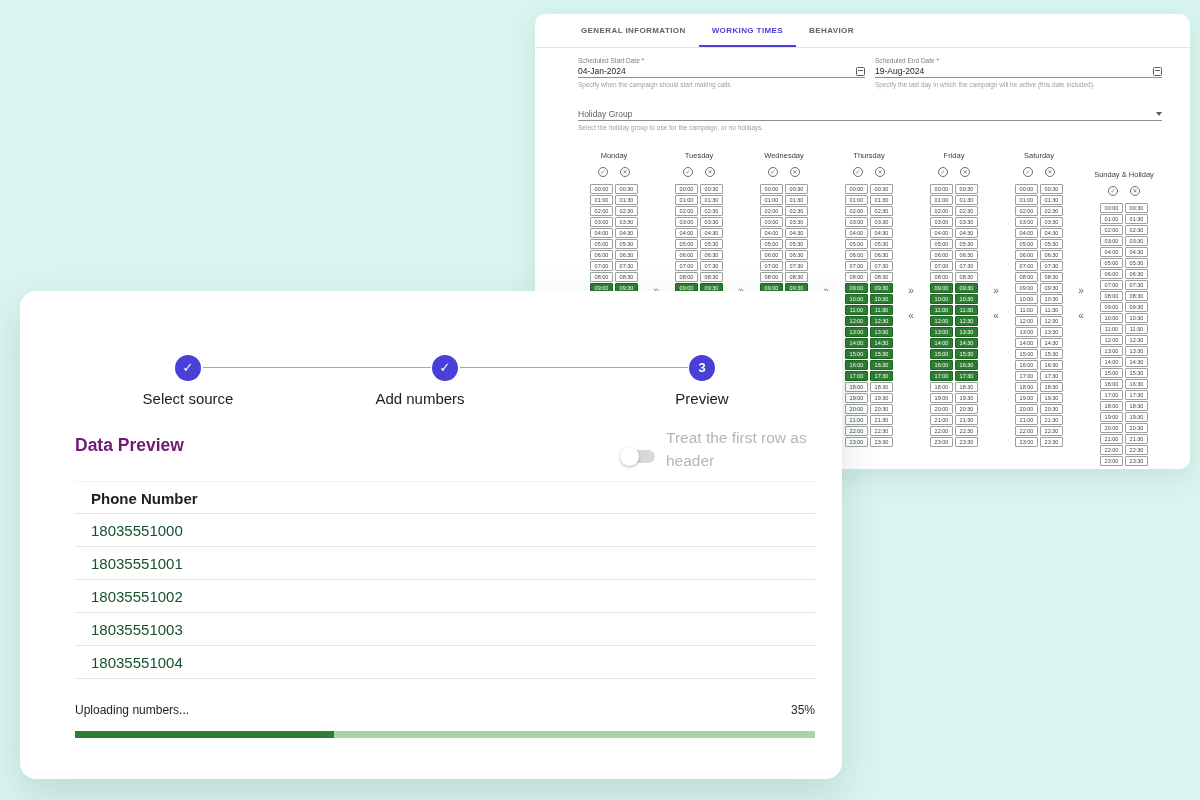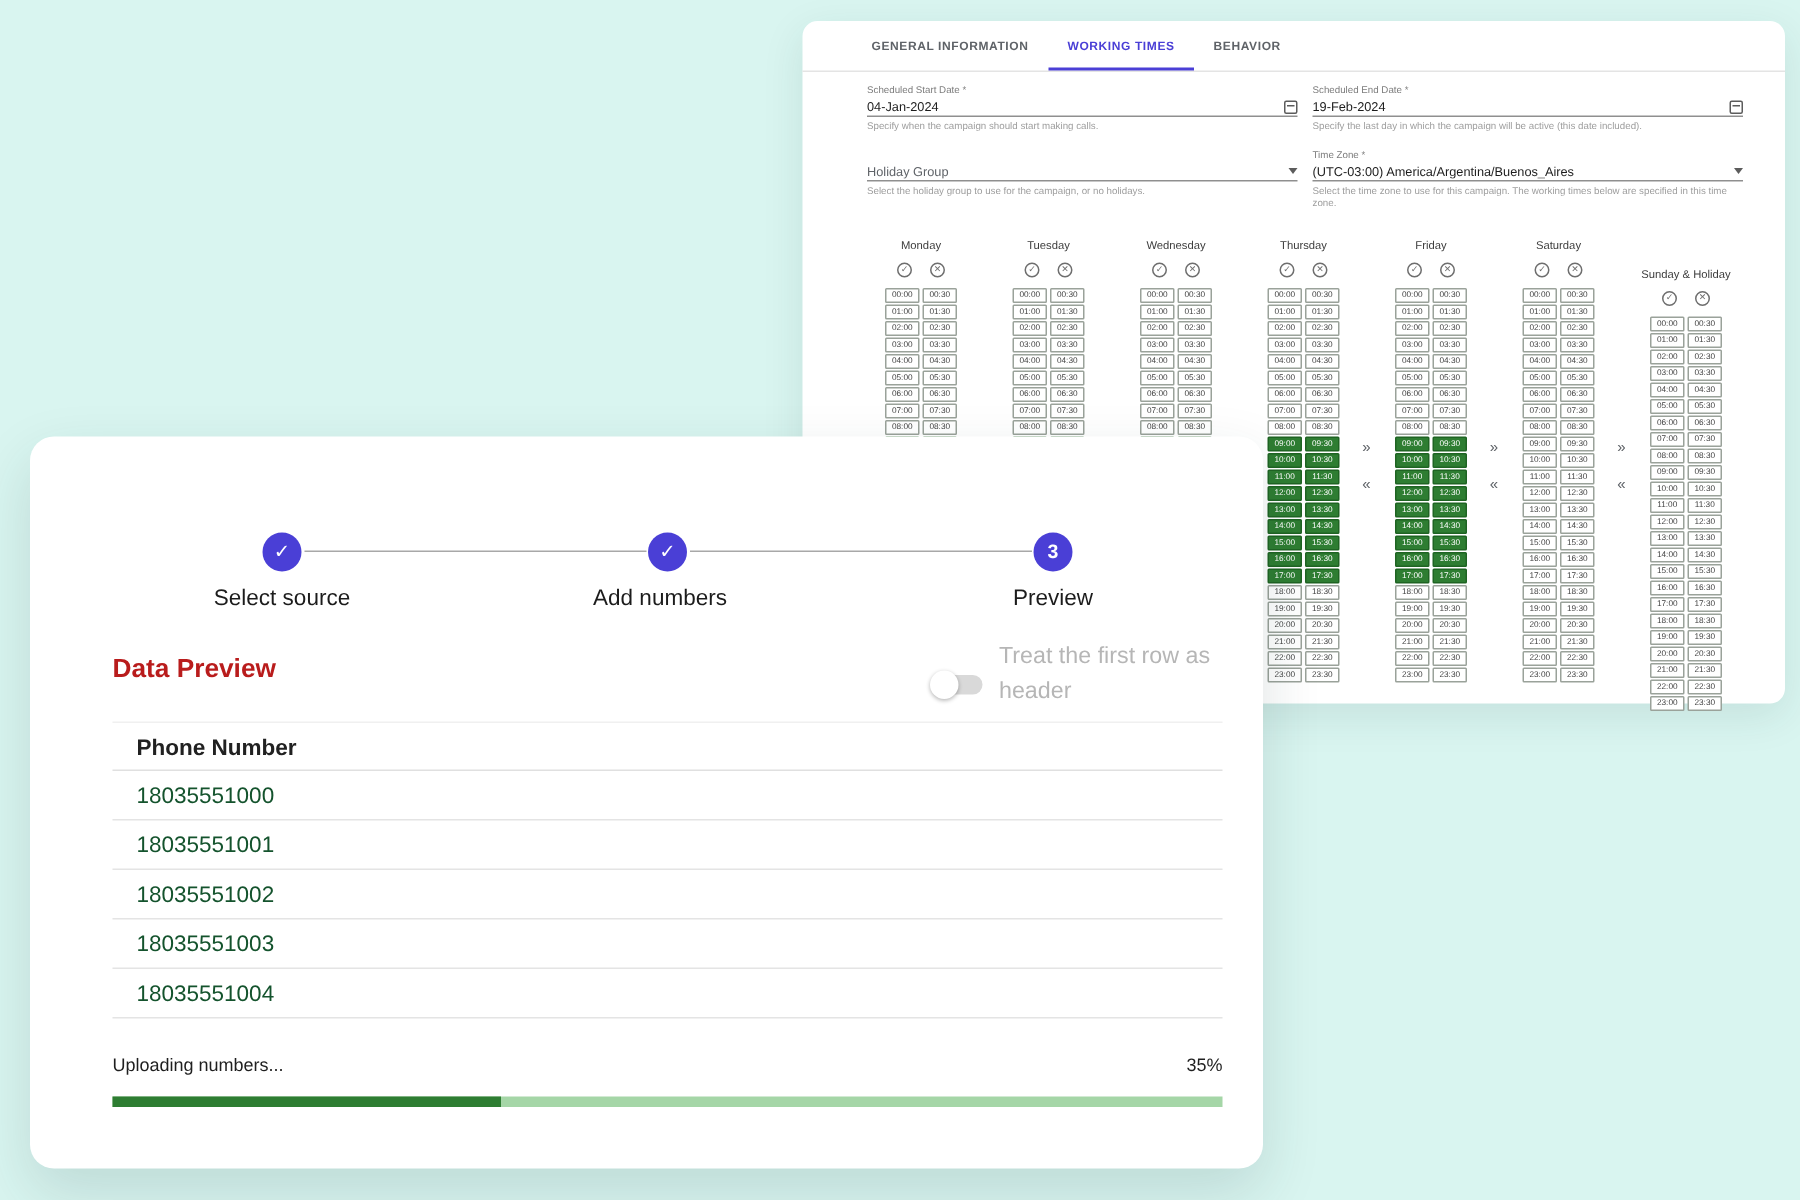--- a/index.html
+++ b/index.html
@@ -46,22 +46,22 @@
   
   .front-card{position:absolute;left:20px;top:291px;width:822px;height:488px;background:#fff;
     border-radius:16px;box-shadow:0 16px 40px rgba(20,60,55,.14);z-index:2}
   .scircle{position:absolute;top:64px;width:26px;height:26px;margin-left:-13px;border-radius:50%;
     background:var(--accent,#4a3fd6);color:#fff;text-align:center;line-height:26px;font-size:13px;
     font-weight:bold;cursor:pointer}
   .c1{left:168px}.c2{left:425px}.c3{left:682px}
   .sline{position:absolute;top:76px;height:1px;background:#a8a8a8}
   .l1{left:183px;width:228px}.l2{left:440px;width:228px}
   .slabel{position:absolute;top:99px;transform:translateX(-50%);font-size:15px;color:#1c1c1c;white-space:nowrap}
-  .sl1{left:168px}.sl2{left:420px}.sl3{left:682px}
-  .fc-title{position:absolute;left:55px;top:144px;font-size:17.5px;font-weight:bold;color:#b91c1c}
+  .sl1{left:168px}.sl2{left:400px}.sl3{left:682px}
+  .fc-title{position:absolute;left:55px;top:144px;font-size:17.5px;font-weight:bold;color:#701a75}
   .toggle{position:absolute;left:602px;top:159px;width:33px;height:13px;border-radius:7px;background:#d9d9d9;cursor:pointer}
   .knob{position:absolute;left:-2px;top:-3px;width:19px;height:19px;border-radius:50%;background:#fff;
     box-shadow:0 1px 3px rgba(0,0,0,.3)}
   .toggle-label{position:absolute;left:646px;top:135px;width:155px;font-size:15.5px;line-height:23px;color:#b6b6b6}
   .table{position:absolute;left:55px;top:190px;width:740px}
   .thead{height:33px;line-height:33px;padding-left:16px;font-size:15px;font-weight:bold;color:#212121;
     border-top:1px solid #f0f0f0;border-bottom:1px solid #e0e0e0}
   .trow{height:33px;line-height:33px;padding-left:16px;font-size:15px;color:#14532d;border-bottom:1px solid #e4e4e4}
   .upload-row{position:absolute;left:55px;top:412px;width:740px;display:flex;justify-content:space-between;
     font-size:12px;color:#1f1f1f}
@@ -86,43 +86,35 @@
           <div class="flabel">Scheduled Start Date *</div>
           <div class="fctl">
             <span class="fval">04-Jan-2024</span>
             <span class="cal-icon"></span>
           </div>
           <div class="fhelp">Specify when the campaign should start making calls.</div>
         </div>
         <div class="field">
           <div class="flabel">Scheduled End Date *</div>
           <div class="fctl">
-            <span class="fval">19-Feb-2024</span>
+            <span class="fval">19-Aug-2024</span>
             <span class="cal-icon"></span>
           </div>
           <div class="fhelp">Specify the last day in which the campaign will be active (this date included).</div>
         </div>
       </div>
 
       <div class="frow">
         <div class="field">
           <div class="flabel"></div>
           <div class="fctl">
             <span class="fval muted">Holiday Group</span>
             <span class="caret"></span>
           </div>
           <div class="fhelp">Select the holiday group to use for the campaign, or no holidays.</div>
-        </div>
-        <div class="field">
-          <div class="flabel">Time Zone *</div>
-          <div class="fctl">
-            <span class="fval">(UTC-03:00) America/Argentina/Buenos_Aires</span>
-            <span class="caret"></span>
-          </div>
-          <div class="fhelp">Select the time zone to use for this campaign. The working times below are specified in this time zone.</div>
         </div>
       </div>
     </div>
 
     <div class="wt">
         <div class="day-col" style="left: 55px;">
           <div class="day-name">Monday</div>
           <div class="day-icons">
             <span class="day-icon">✓</span>
             <span class="day-icon">✕</span>

